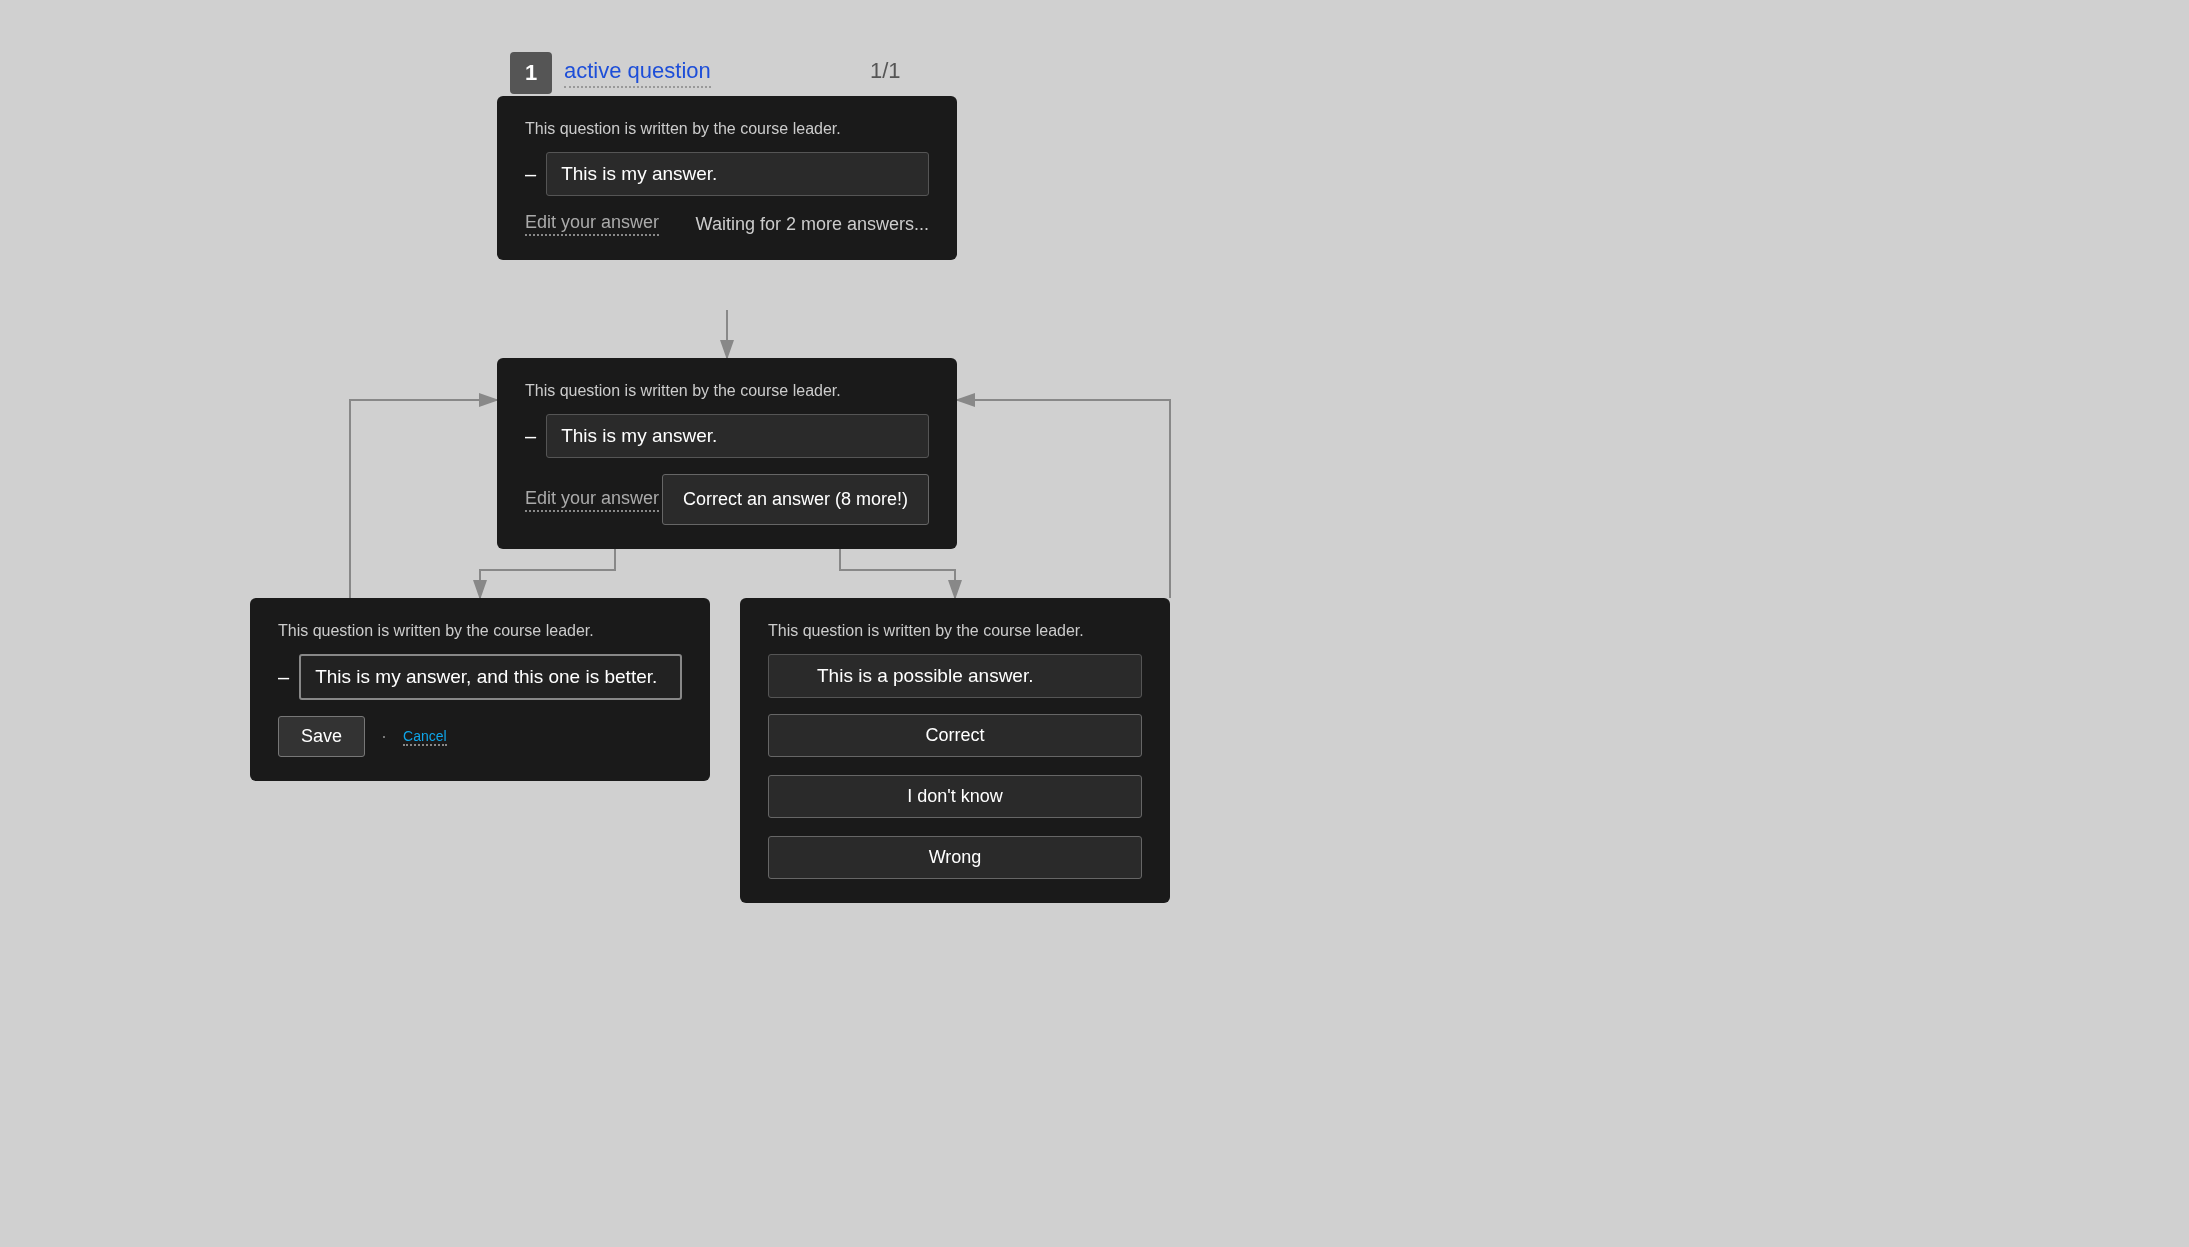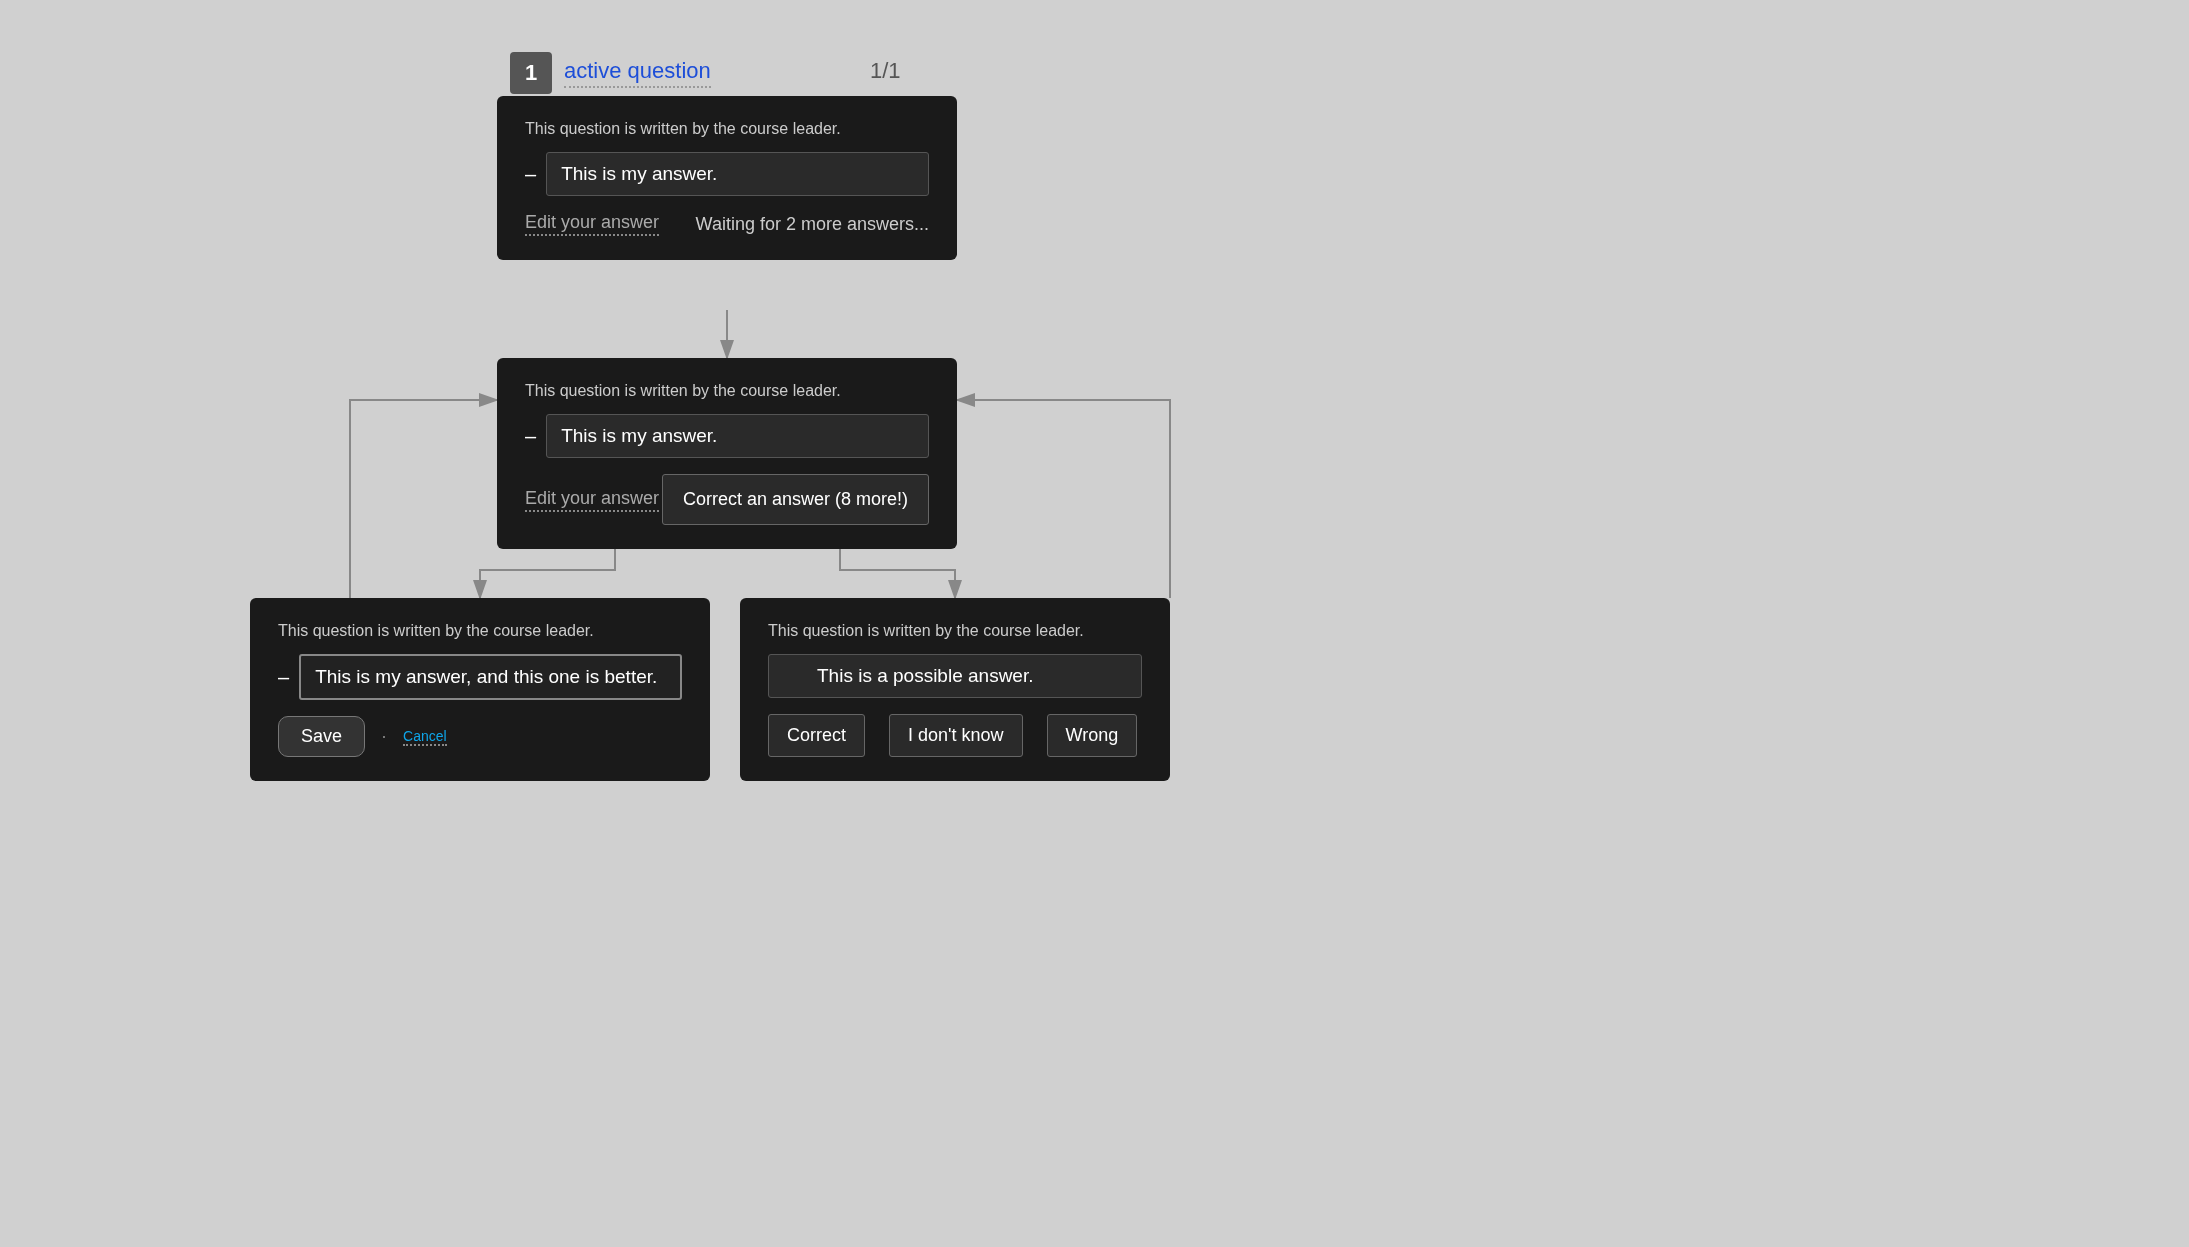--- a/index.html
+++ b/index.html
@@ -163,21 +163,21 @@
       align-items: center;
       gap: 16px;
     }
 
     .save-btn {
       background: #333;
       color: #fff;
       border: 1px solid #777;
       padding: 9px 22px;
       font-size: 18px;
-      border-radius: 10px;
+      border-radius: 3px;
       cursor: pointer;
     }
 
     .cancel-btn {
       color: #0ea5e9;
       font-size: 14px;
       border-bottom: 2px dotted #888;
       cursor: pointer;
       background: none;
       border-top: none;
@@ -186,21 +186,22 @@
     }
 
     .dot-separator {
       color: #888;
       font-size: 18px;
     }
 
     
     .verdict-row {
       display: flex;
-      gap: 24px;
+      gap: 18px;
+      flex-direction: column;
     }
 
     .verdict-btn {
       background: #2a2a2a;
       color: #fff;
       border: 1px solid #666;
       padding: 10px 18px;
       font-size: 18px;
       border-radius: 3px;
       cursor: pointer;

